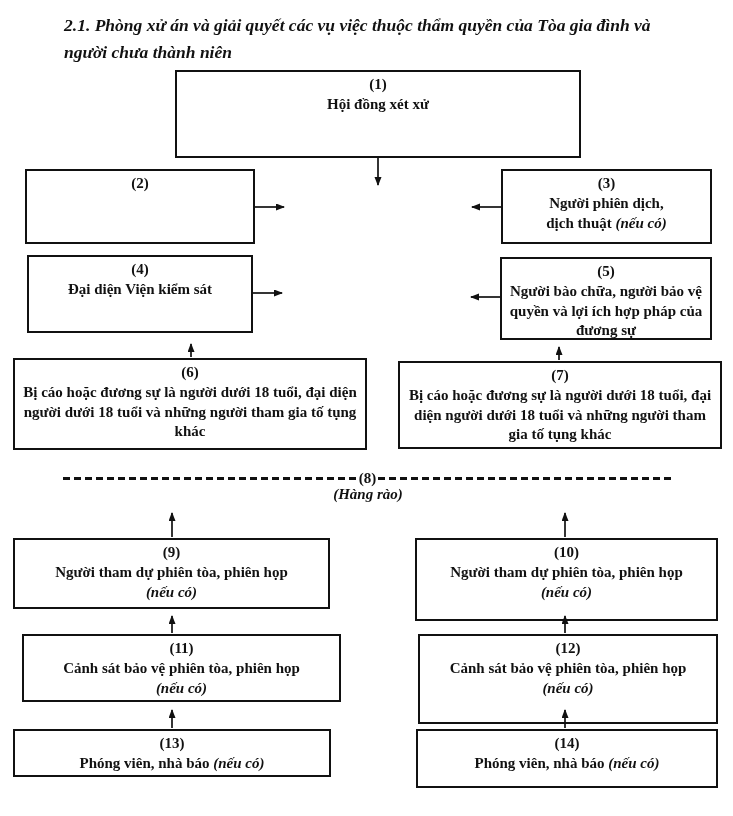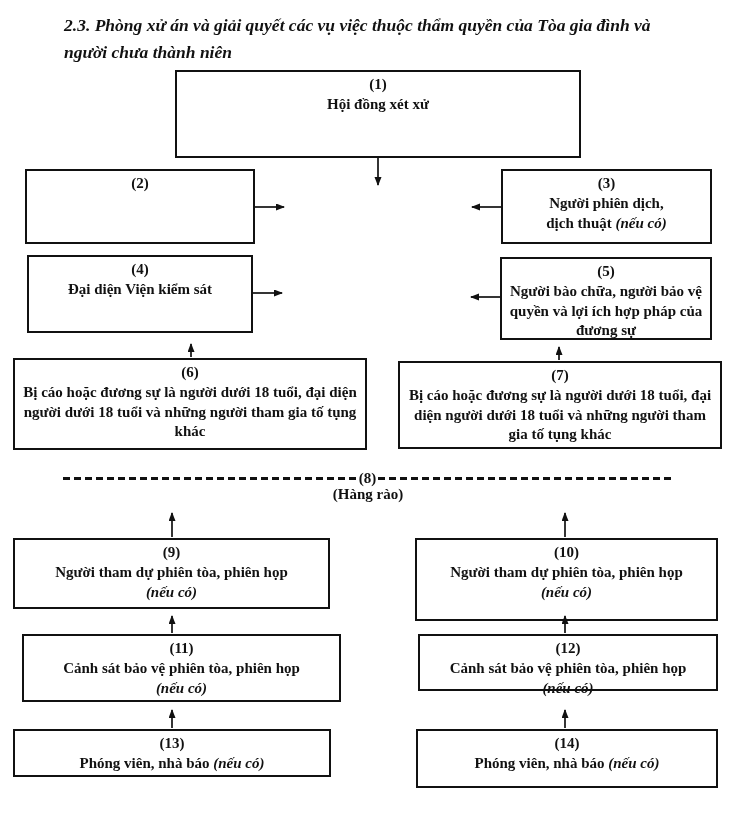--- a/index.html
+++ b/index.html
@@ -22,29 +22,29 @@
     position:absolute;left:63px;top:470px;width:609px;height:16px;
     display:flex;align-items:center;font-weight:bold;font-size:15px;
   }
   .dash-seg{
     flex:1;height:3px;
     background:repeating-linear-gradient(90deg,#111 0 7px,transparent 7px 11px);
   }
   .fence-num{padding:0 2px;line-height:1;}
   .fence-label{
     position:absolute;left:268px;top:486px;width:200px;text-align:center;
-    font-weight:bold;font-size:15px;
+    font-weight:bold;font-style:italic;font-size:15px;
   }
 </style>
 </head>
 <body>
 
 <div class="page">
 
-  <div class="title">2.3. Phòng xử án và giải quyết các vụ việc thuộc thẩm quyền của Tòa gia đình và người chưa thành niên</div>
+  <div class="title">2.1. Phòng xử án và giải quyết các vụ việc thuộc thẩm quyền của Tòa gia đình và người chưa thành niên</div>
 
   <svg class="arrows" width="733" height="816">
     <defs>
       <marker id="ah" markerWidth="10" markerHeight="9" refX="8" refY="3.5" orient="auto" markerUnits="userSpaceOnUse">
         <path d="M0,0 L9,3.5 L0,7 z" fill="#111"></path>
       </marker>
     </defs>
     <line x1="378" y1="158" x2="378" y2="185" stroke="#111" stroke-width="1.7" marker-end="url(#ah)"></line>
     <line x1="255" y1="207" x2="284" y2="207" stroke="#111" stroke-width="1.7" marker-end="url(#ah)"></line>
     <line x1="501" y1="207" x2="472" y2="207" stroke="#111" stroke-width="1.7" marker-end="url(#ah)"></line>
@@ -114,21 +114,21 @@
     <div>Người tham dự phiên tòa, phiên họp</div>
     <div class="note">(nếu có)</div>
   </div>
 
   <div class="box" style="left:22px;top:634px;width:319px;height:68px;">
     <div>(11)</div>
     <div>Cảnh sát bảo vệ phiên tòa, phiên họp</div>
     <div class="note">(nếu có)</div>
   </div>
 
-  <div class="box" style="left:418px;top:634px;width:300px;height:57px;">
+  <div class="box" style="left:418px;top:634px;width:300px;height:90px;">
     <div>(12)</div>
     <div>Cảnh sát bảo vệ phiên tòa, phiên họp</div>
     <div class="note">(nếu có)</div>
   </div>
 
   <div class="box" style="left:13px;top:729px;width:318px;height:48px;">
     <div>(13)</div>
     <div><span>Phóng viên, nhà báo</span> <span class="note">(nếu có)</span></div>
   </div>
 

